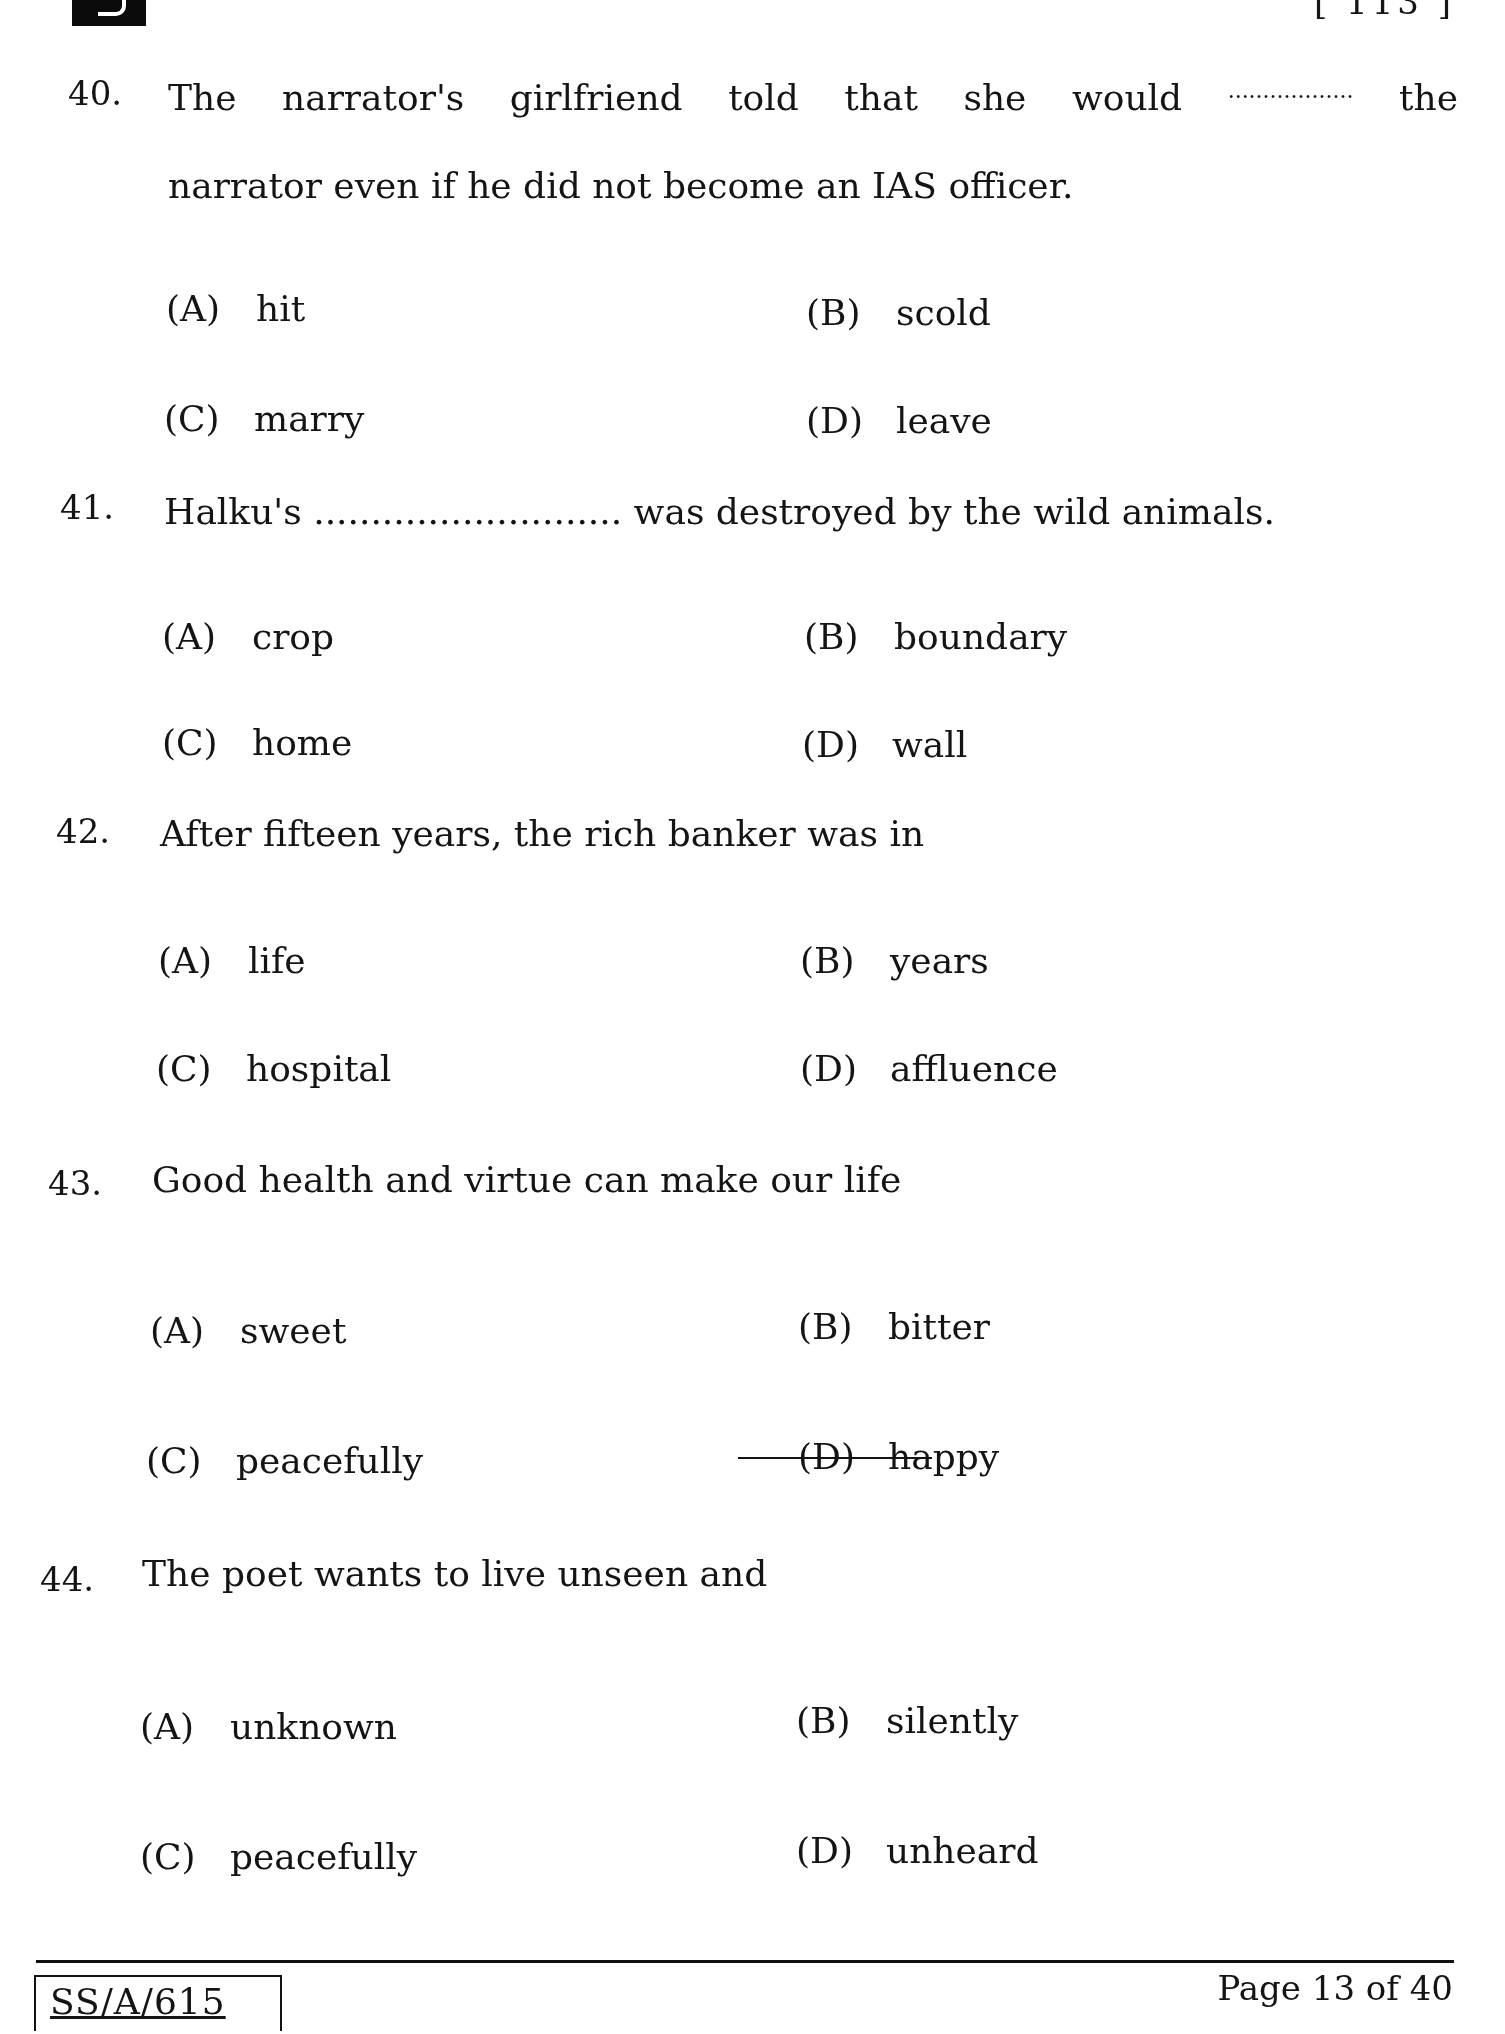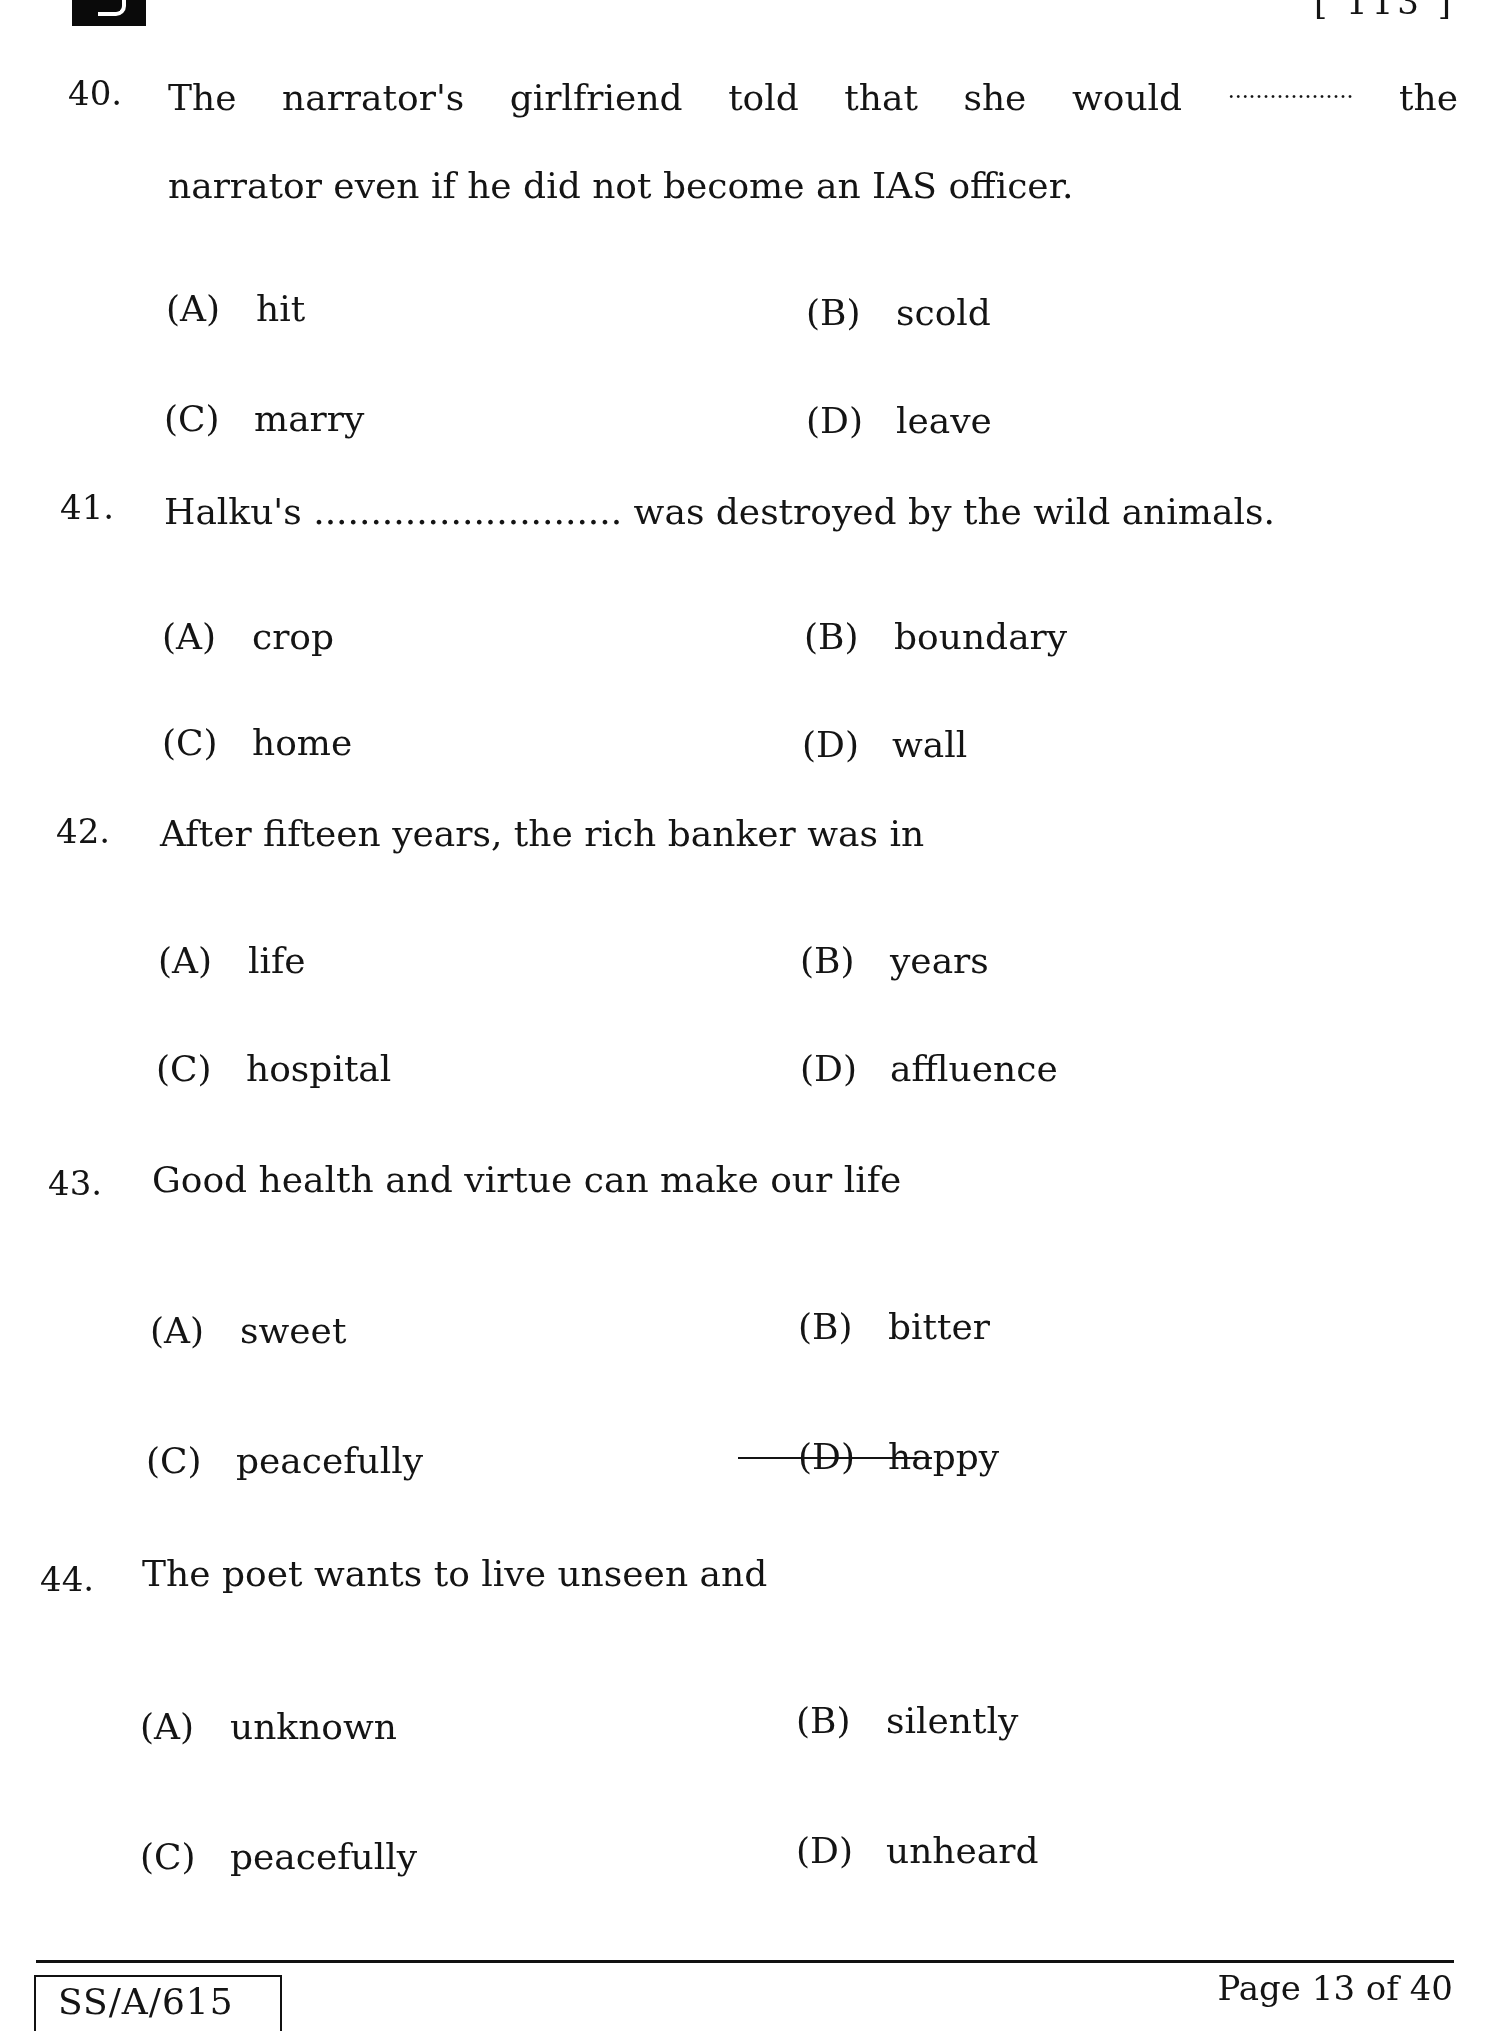--- a/index.html
+++ b/index.html
@@ -32,22 +32,23 @@
     content: ""; position: absolute; left: -60px; right: -44px; top: 52%;
     border-top: 2px solid #141414;
   }
   .footer-line {
     position: absolute; left: 36px; top: 1960px; width: 1418px; height: 0;
     border-top: 3px solid #111;
   }
   .footer-code {
     position: absolute; left: 34px; top: 1975px; width: 248px; height: 56px;
     border: 2px solid #111; border-bottom: none;
-    font-size: 36px; padding-left: 22px; box-sizing: border-box; line-height: 50px;
+    font-size: 36px; padding-left: 14px; box-sizing: border-box; line-height: 50px;
     letter-spacing: 1px;
+    text-decoration: underline;
   }
   .footer-page {
     position: absolute; right: 52px; top: 1968px; font-size: 34px;
   }
 </style>
 </head>
 <body>
 
 <div class="corner-mark">
     <div class="inner"></div>

